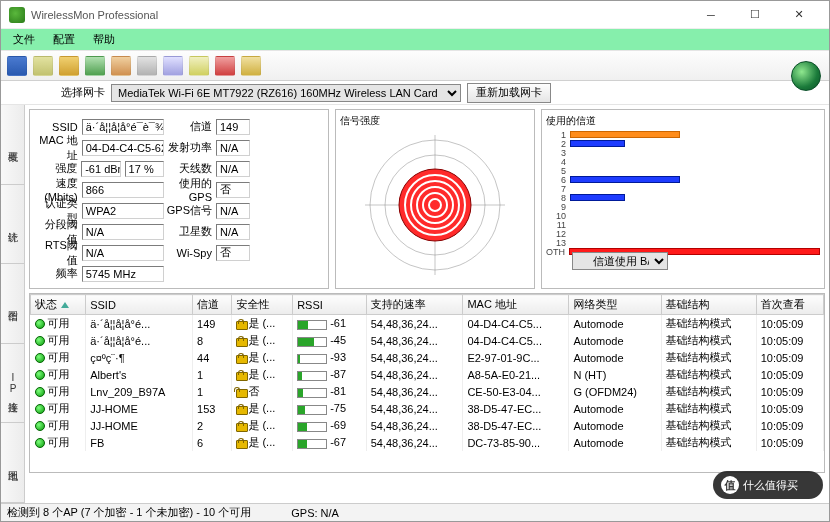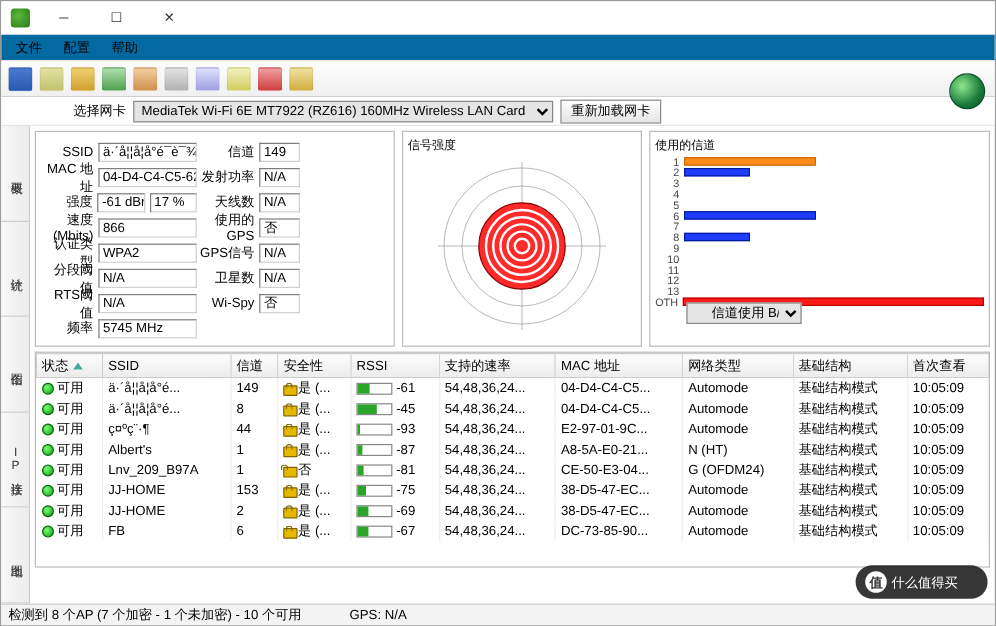--- a/index.html
+++ b/index.html
@@ -1,21 +1,21 @@
 <!DOCTYPE html>
 <html><head>
 <meta charset="utf-8">
 <style>
 * { box-sizing: border-box; margin: 0; padding: 0; font-family: "Microsoft YaHei", "SimSun", sans-serif; font-size: 11px; }
 body { background: #fff; width: 830px; height: 522px; overflow: hidden; position: relative; border: 1px solid #999; }
 .titlebar { height: 28px; background: #fff; display: flex; align-items: center; padding: 0 8px; border-bottom: 1px solid #eee; }
 .titlebar .icon { width: 16px; height: 16px; background: radial-gradient(circle at 40% 40%, #5ab83c, #2a7a18); border-radius: 3px; margin-right: 6px; }
 .titlebar .title { flex: 1; color: #555; }
 .titlebar .winbtn { width: 44px; height: 28px; display: flex; align-items: center; justify-content: center; color: #333; }
-.menubar { height: 22px; background: #0369a1; display: flex; align-items: center; padding: 0 4px; gap: 2px; border-bottom: 1px solid #e5e5e5; }
+.menubar { height: 22px; background: #86efac; display: flex; align-items: center; padding: 0 4px; gap: 2px; border-bottom: 1px solid #e5e5e5; }
 .menubar .item { padding: 2px 8px; }
 .toolbar { height: 30px; background: linear-gradient(#fdfdfd,#f0f0f0); display: flex; align-items: center; padding: 2px 6px; gap: 6px; border-bottom: 1px solid #d0d0d0; }
 .tbicon { width: 20px; height: 20px; border: 1px solid rgba(0,0,0,0.05); border-radius: 2px; display: flex; align-items: center; justify-content: center; }
 .selrow { height: 24px; display: flex; align-items: center; padding: 2px 6px 2px 60px; gap: 6px; background: #fff; border-bottom: 1px solid #e5e5e5; }
 select, .combo { border: 1px solid #888; height: 18px; font-size: 11px; background: #e5e5e5; padding: 0 2px; }
 .selrow select.nic { width: 350px; }
 .main { position: absolute; top: 104px; left: 0; right: 0; bottom: 18px; display: flex; }
 .sidetabs { width: 24px; background: #f5f5f5; border-right: 1px solid #ccc; display: flex; flex-direction: column; }
 .sidetab { flex: 1; writing-mode: vertical-rl; text-orientation: upright; display: flex; align-items: center; justify-content: center; border-bottom: 1px solid #ccc; padding: 4px 0; font-size: 10px; color: #333; background: linear-gradient(to right,#f8f8f8,#ececec); }
 .content { flex: 1; position: relative; padding: 4px; }
@@ -57,20 +57,21 @@
 .statusbar { position: absolute; bottom: 0; left: 0; right: 0; height: 18px; background: #f3f3f3; border-top: 1px solid #ccc; display: flex; align-items: center; padding: 0 6px; gap: 40px; font-size: 11px; }
 .globe { position: absolute; right: 8px; top: 60px; width: 30px; height: 30px; border-radius: 50%; background: radial-gradient(circle at 35% 35%, #8fe88f, #1a7a3a 60%, #0a5028); border: 1px solid #0a5028; }
 .watermark { position: absolute; right: 6px; bottom: 22px; width: 110px; height: 28px; background: #222; color: #fff; border-radius: 14px; display: flex; align-items: center; padding: 0 8px; font-size: 10px; opacity: 0.9; }
 .watermark .c { width: 18px; height: 18px; border-radius: 50%; background: #fff; color: #222; display: flex; align-items: center; justify-content: center; margin-right: 4px; font-weight: bold; }
 </style>
 </head>
 <body>
 
 <div class="titlebar">
   <div class="icon"></div>
+  <div class="title">WirelessMon Professional</div>
   <div class="winbtn">─</div>
   <div class="winbtn">☐</div>
   <div class="winbtn">✕</div>
 </div>
 
 <div class="menubar">
   <div class="item">文件</div>
   <div class="item">配置</div>
   <div class="item">帮助</div>
 </div>

